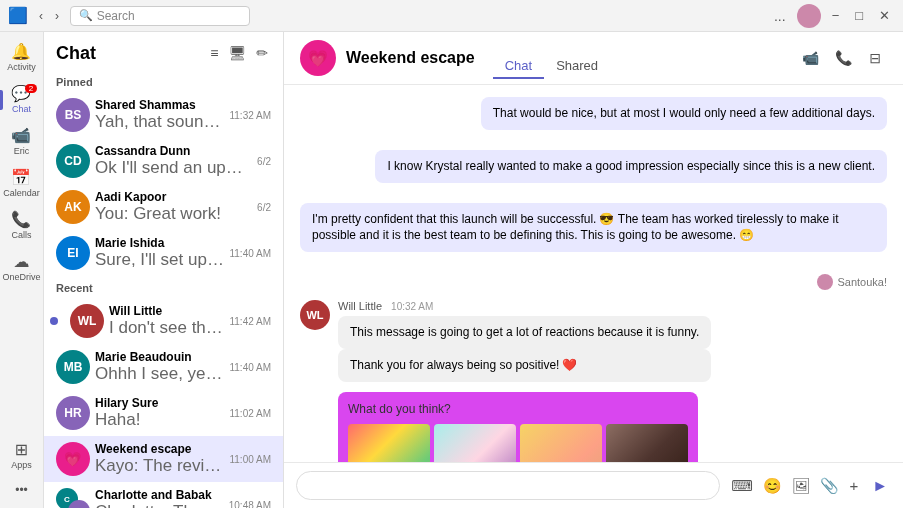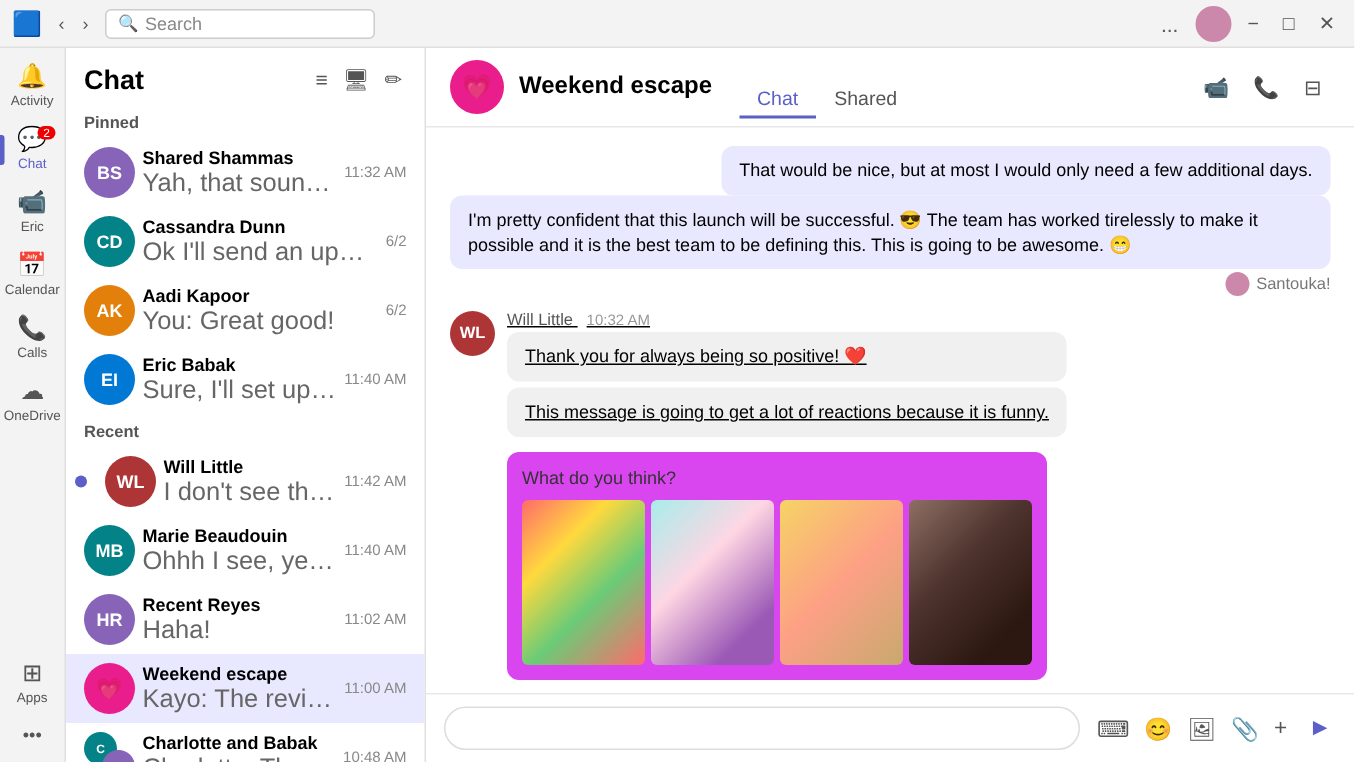--- a/index.html
+++ b/index.html
@@ -67,21 +67,21 @@
     .chat-header-tabs { display: flex; gap: 0; margin-left: 8px; }
     .tab { padding: 4px 12px; font-size: 13px; color: #555; cursor: pointer; border-bottom: 2px solid transparent; position: relative; top: 8px; }
     .tab.active { color: #5b5fc7; border-bottom: 2px solid #5b5fc7; }
     .chat-header-actions { margin-left: auto; display: flex; gap: 4px; }
     .chat-header-actions button { background: none; border: none; cursor: pointer; font-size: 14px; color: #555; padding: 4px 6px; border-radius: 4px; }
 
     
     .messages-area { flex: 1; overflow-y: auto; padding: 12px 16px; display: flex; flex-direction: column; gap: 10px; background: #fff; }
     .msg-row { display: flex; align-items: flex-start; gap: 8px; }
     .msg-avatar { width: 30px; height: 30px; border-radius: 50%; flex-shrink: 0; display: flex; align-items: center; justify-content: center; font-size: 11px; font-weight: 600; color: #fff; }
-    .msg-content { max-width: 65%; text-decoration: underline; }
+    .msg-content { max-width: 65%; }
     .msg-sender { font-size: 11px; color: #555; margin-bottom: 2px; }
     .msg-sender span.time { font-size: 10px; color: #999; margin-left: 6px; }
     .msg-bubble { background: #f0f0f0; border-radius: 8px; padding: 8px 12px; font-size: 12px; color: #000; line-height: 1.4; }
     .own-bubble-item { background: #e8e8ff; border-radius: 8px; padding: 8px 12px; font-size: 12px; color: #000; line-height: 1.4; text-align: left; }
     .santouka-label { font-size: 11px; color: #777; text-align: right; margin-top: 2px; display: flex; align-items: center; justify-content: flex-end; gap: 4px; }
     .santouka-avatar { width: 16px; height: 16px; border-radius: 50%; background: #c8a; display: inline-flex; align-items: center; justify-content: center; font-size: 8px; color: #fff; }
 
     .image-card { background: #d946ef; border-radius: 8px; padding: 10px; max-width: 360px; }
     .image-card-title { font-size: 12px; color: #333; margin-bottom: 8px; }
     .image-grid { display: flex; gap: 4px; height: 110px; }
@@ -189,29 +189,29 @@
           <div class="chat-name">Cassandra Dunn</div>
           <div class="chat-preview">Ok I'll send an update over later</div>
         </div>
         <span class="chat-time">6/2</span>
       </div>
 
       <div class="chat-item">
         <div class="avatar" style="background:#e3800b;">AK</div>
         <div class="chat-info">
           <div class="chat-name">Aadi Kapoor</div>
-          <div class="chat-preview">You: Great good!</div>
+          <div class="chat-preview">You: Great work!</div>
         </div>
         <span class="chat-time">6/2</span>
       </div>
 
       <div class="chat-item">
         <div class="avatar" style="background:#0078d4;">EI</div>
         <div class="chat-info">
-          <div class="chat-name">Eric Babak</div>
+          <div class="chat-name">Marie Ishida</div>
           <div class="chat-preview">Sure, I'll set up something for next week to...</div>
         </div>
         <span class="chat-time">11:40 AM</span>
       </div>
 
       <div class="section-label">Recent</div>
 
       <div class="chat-item" style="position:relative;">
         <span class="unread-dot"></span>
         <div class="avatar" style="background:#ae3535; margin-left:14px;">WL</div>
@@ -227,21 +227,21 @@
         <div class="chat-info">
           <div class="chat-name">Marie Beaudouin</div>
           <div class="chat-preview">Ohhh I see, yes let me fix that!</div>
         </div>
         <span class="chat-time">11:40 AM</span>
       </div>
 
       <div class="chat-item">
         <div class="avatar" style="background:#8764b8;">HR</div>
         <div class="chat-info">
-          <div class="chat-name">Recent Reyes</div>
+          <div class="chat-name">Hilary Sure</div>
           <div class="chat-preview">Haha!</div>
         </div>
         <span class="chat-time">11:02 AM</span>
       </div>
 
       <div class="chat-item active">
         <div class="pink-circle">💗</div>
         <div class="chat-info">
           <div class="chat-name">Weekend escape</div>
           <div class="chat-preview">Kayo: The review went really well! Can't wai...</div>
@@ -275,41 +275,42 @@
       </div>
       <div class="chat-header-actions">
         <button title="Video call">📹</button>
         <button title="Audio call">📞</button>
         <button title="More options">⊟</button>
       </div>
     </div>
 
     <div class="messages-area">
 
-      <div style="display:flex; flex-direction:column; align-items:flex-end; gap:0;">
+      <div style="display:flex; flex-direction:column; align-items:flex-end; gap:20px;">
         <div class="own-bubble-item">That would be nice, but at most I would only need a few additional days.</div>
+        <div class="own-bubble-item">I know Krystal really wanted to make a good impression especially since this is a new client.</div>
         <div class="own-bubble-item">I'm pretty confident that this launch will be successful. 😎 The team has worked tirelessly to make it possible and it is the best team to be defining this. This is going to be awesome. 😁</div>
         <div class="santouka-label">
           <span class="santouka-avatar"></span>
           <span>Santouka!</span>
         </div>
       </div>
 
       <div class="msg-row">
         <div class="msg-avatar" style="background:#ae3535;">WL</div>
         <div class="msg-content">
           <div class="msg-sender">
             <span>Will Little</span>
             <span class="time">10:32 AM</span>
           </div>
+          <div class="msg-bubble" style="margin-top:4px; background:#f0f0f0;">
+            <span>This message is going to get a lot of reactions because it is funny.</span>
+          </div>
           <div class="msg-bubble">
             <span>Thank you for always being so positive! ❤️</span>
-          </div>
-          <div class="msg-bubble" style="margin-top:4px; background:#f0f0f0;">
-            <span>This message is going to get a lot of reactions because it is funny.</span>
           </div>
         </div>
       </div>
 
       <div style="margin-left:38px;">
         <div class="image-card">
           <div class="image-card-title">What do you think?</div>
           <div class="image-grid">
             <div class="img-placeholder rose"></div>
             <div class="img-placeholder abstract"></div>

